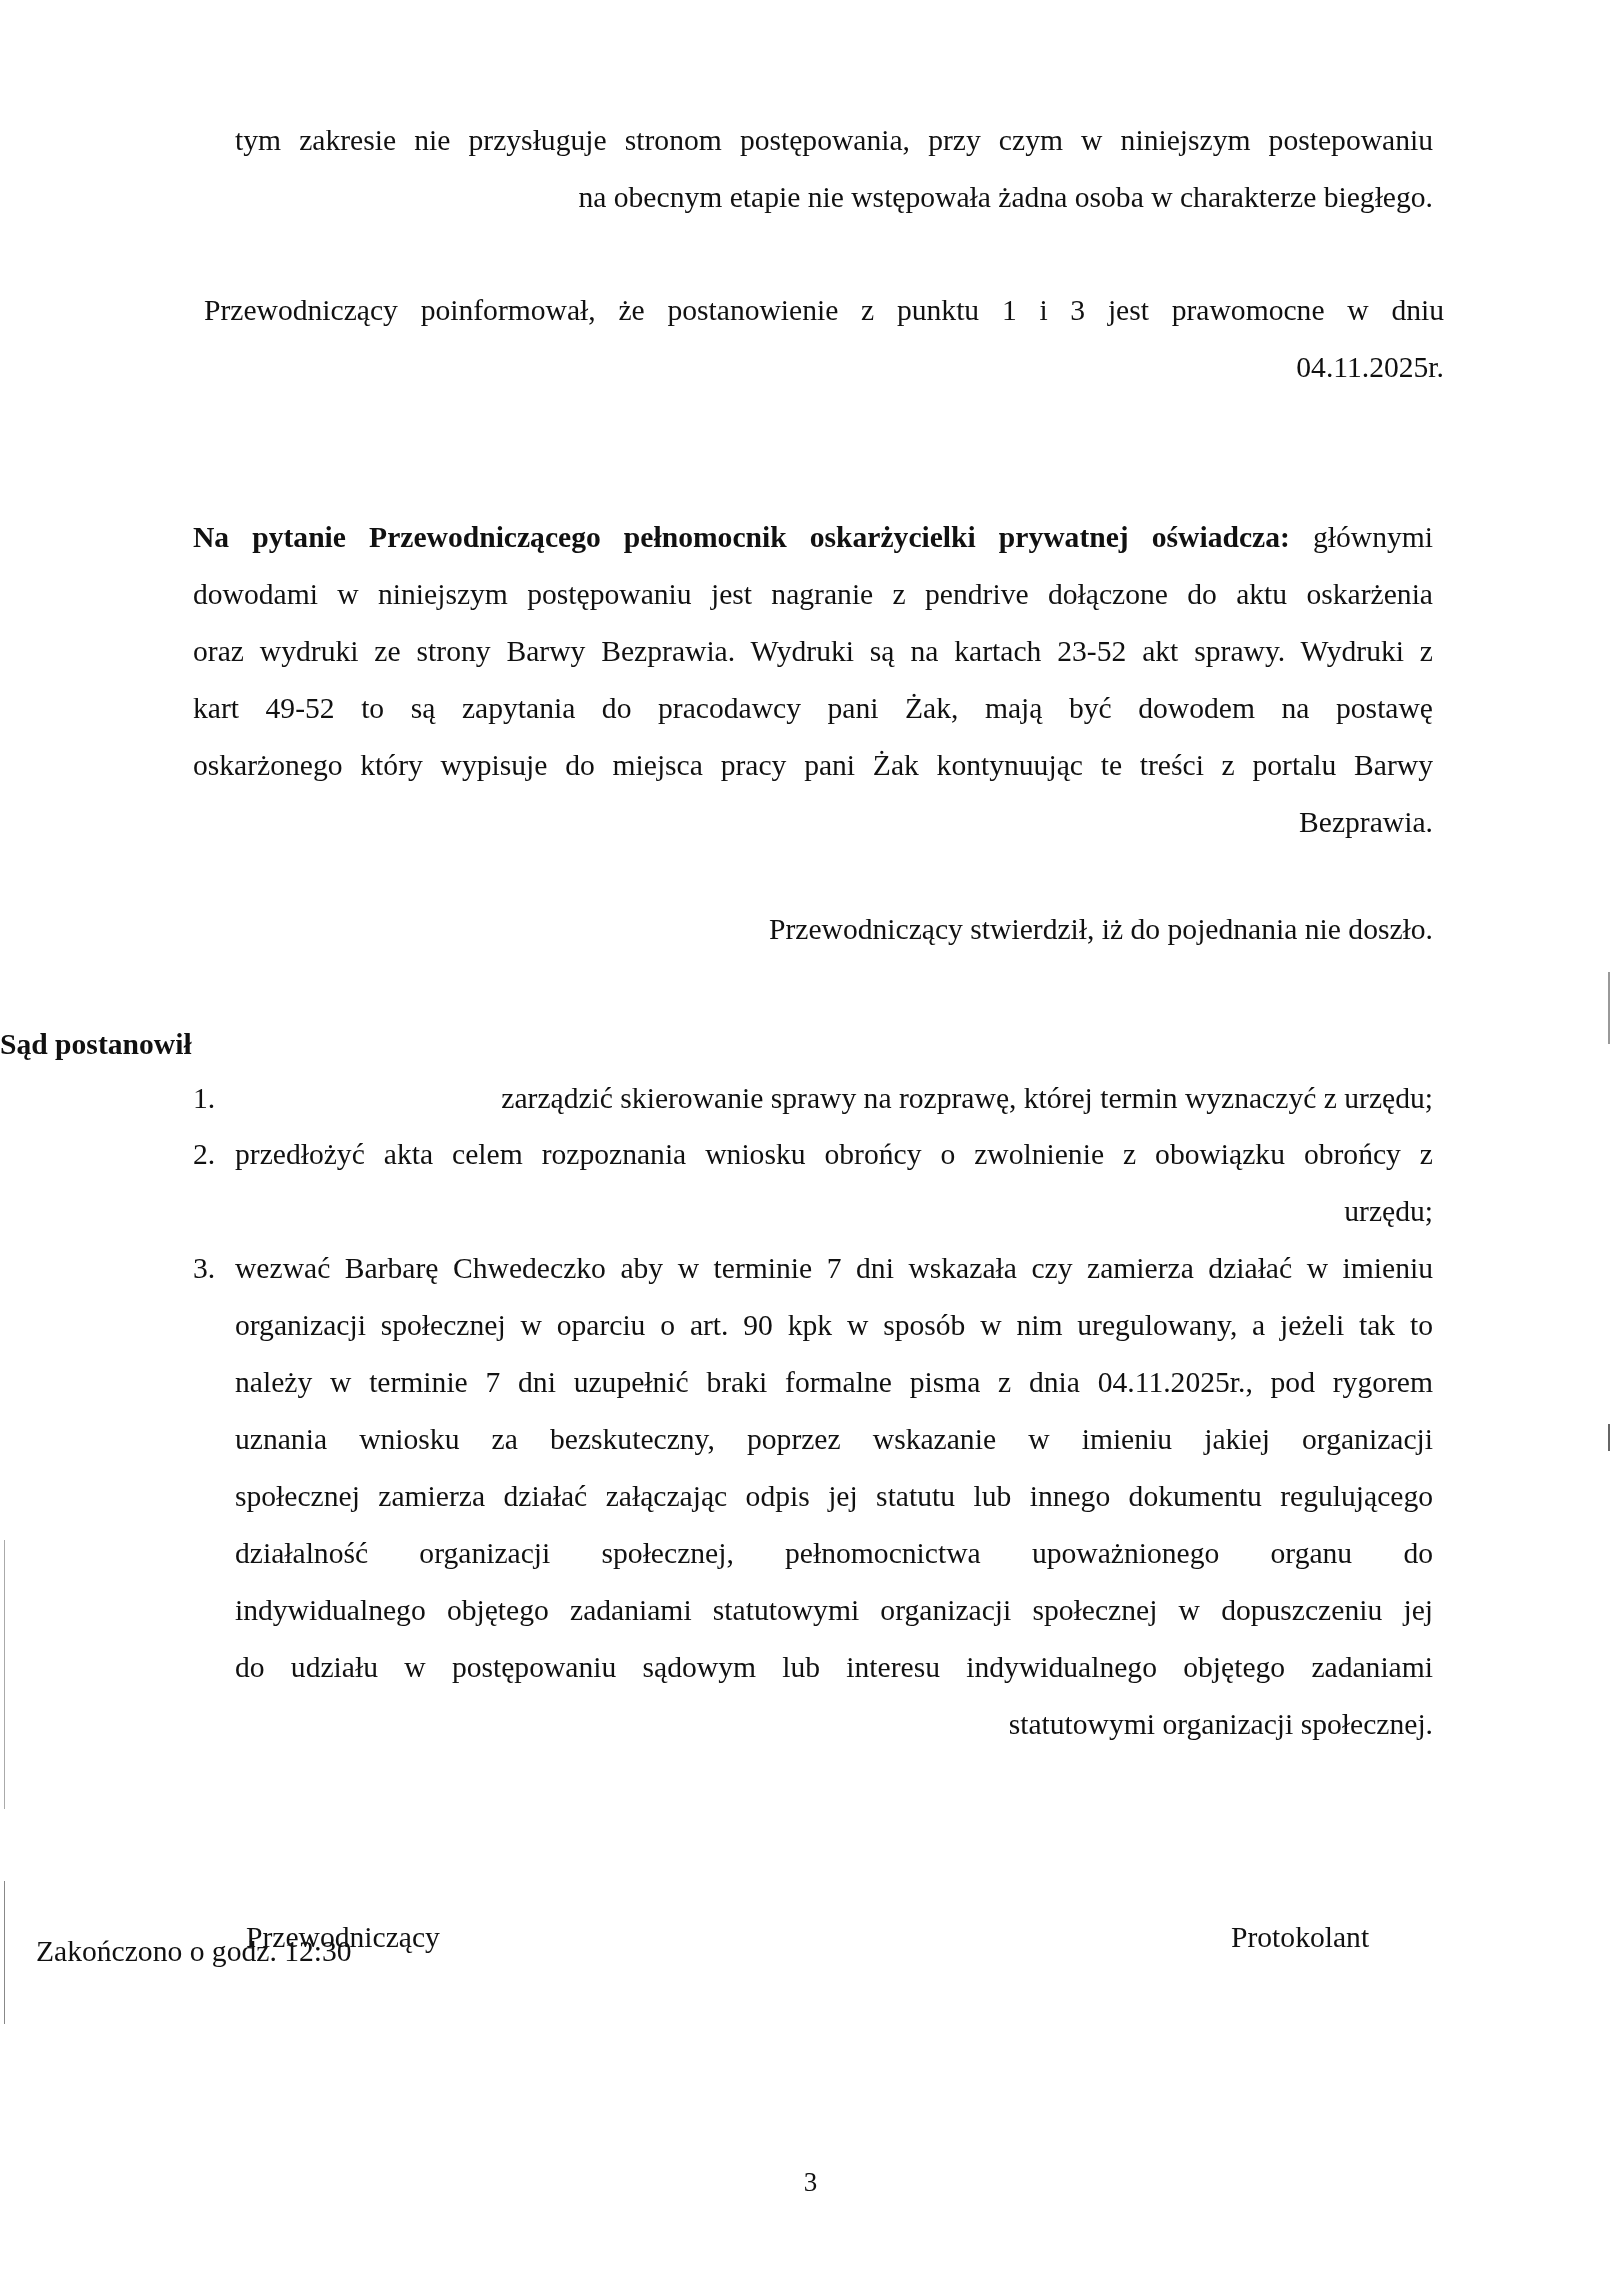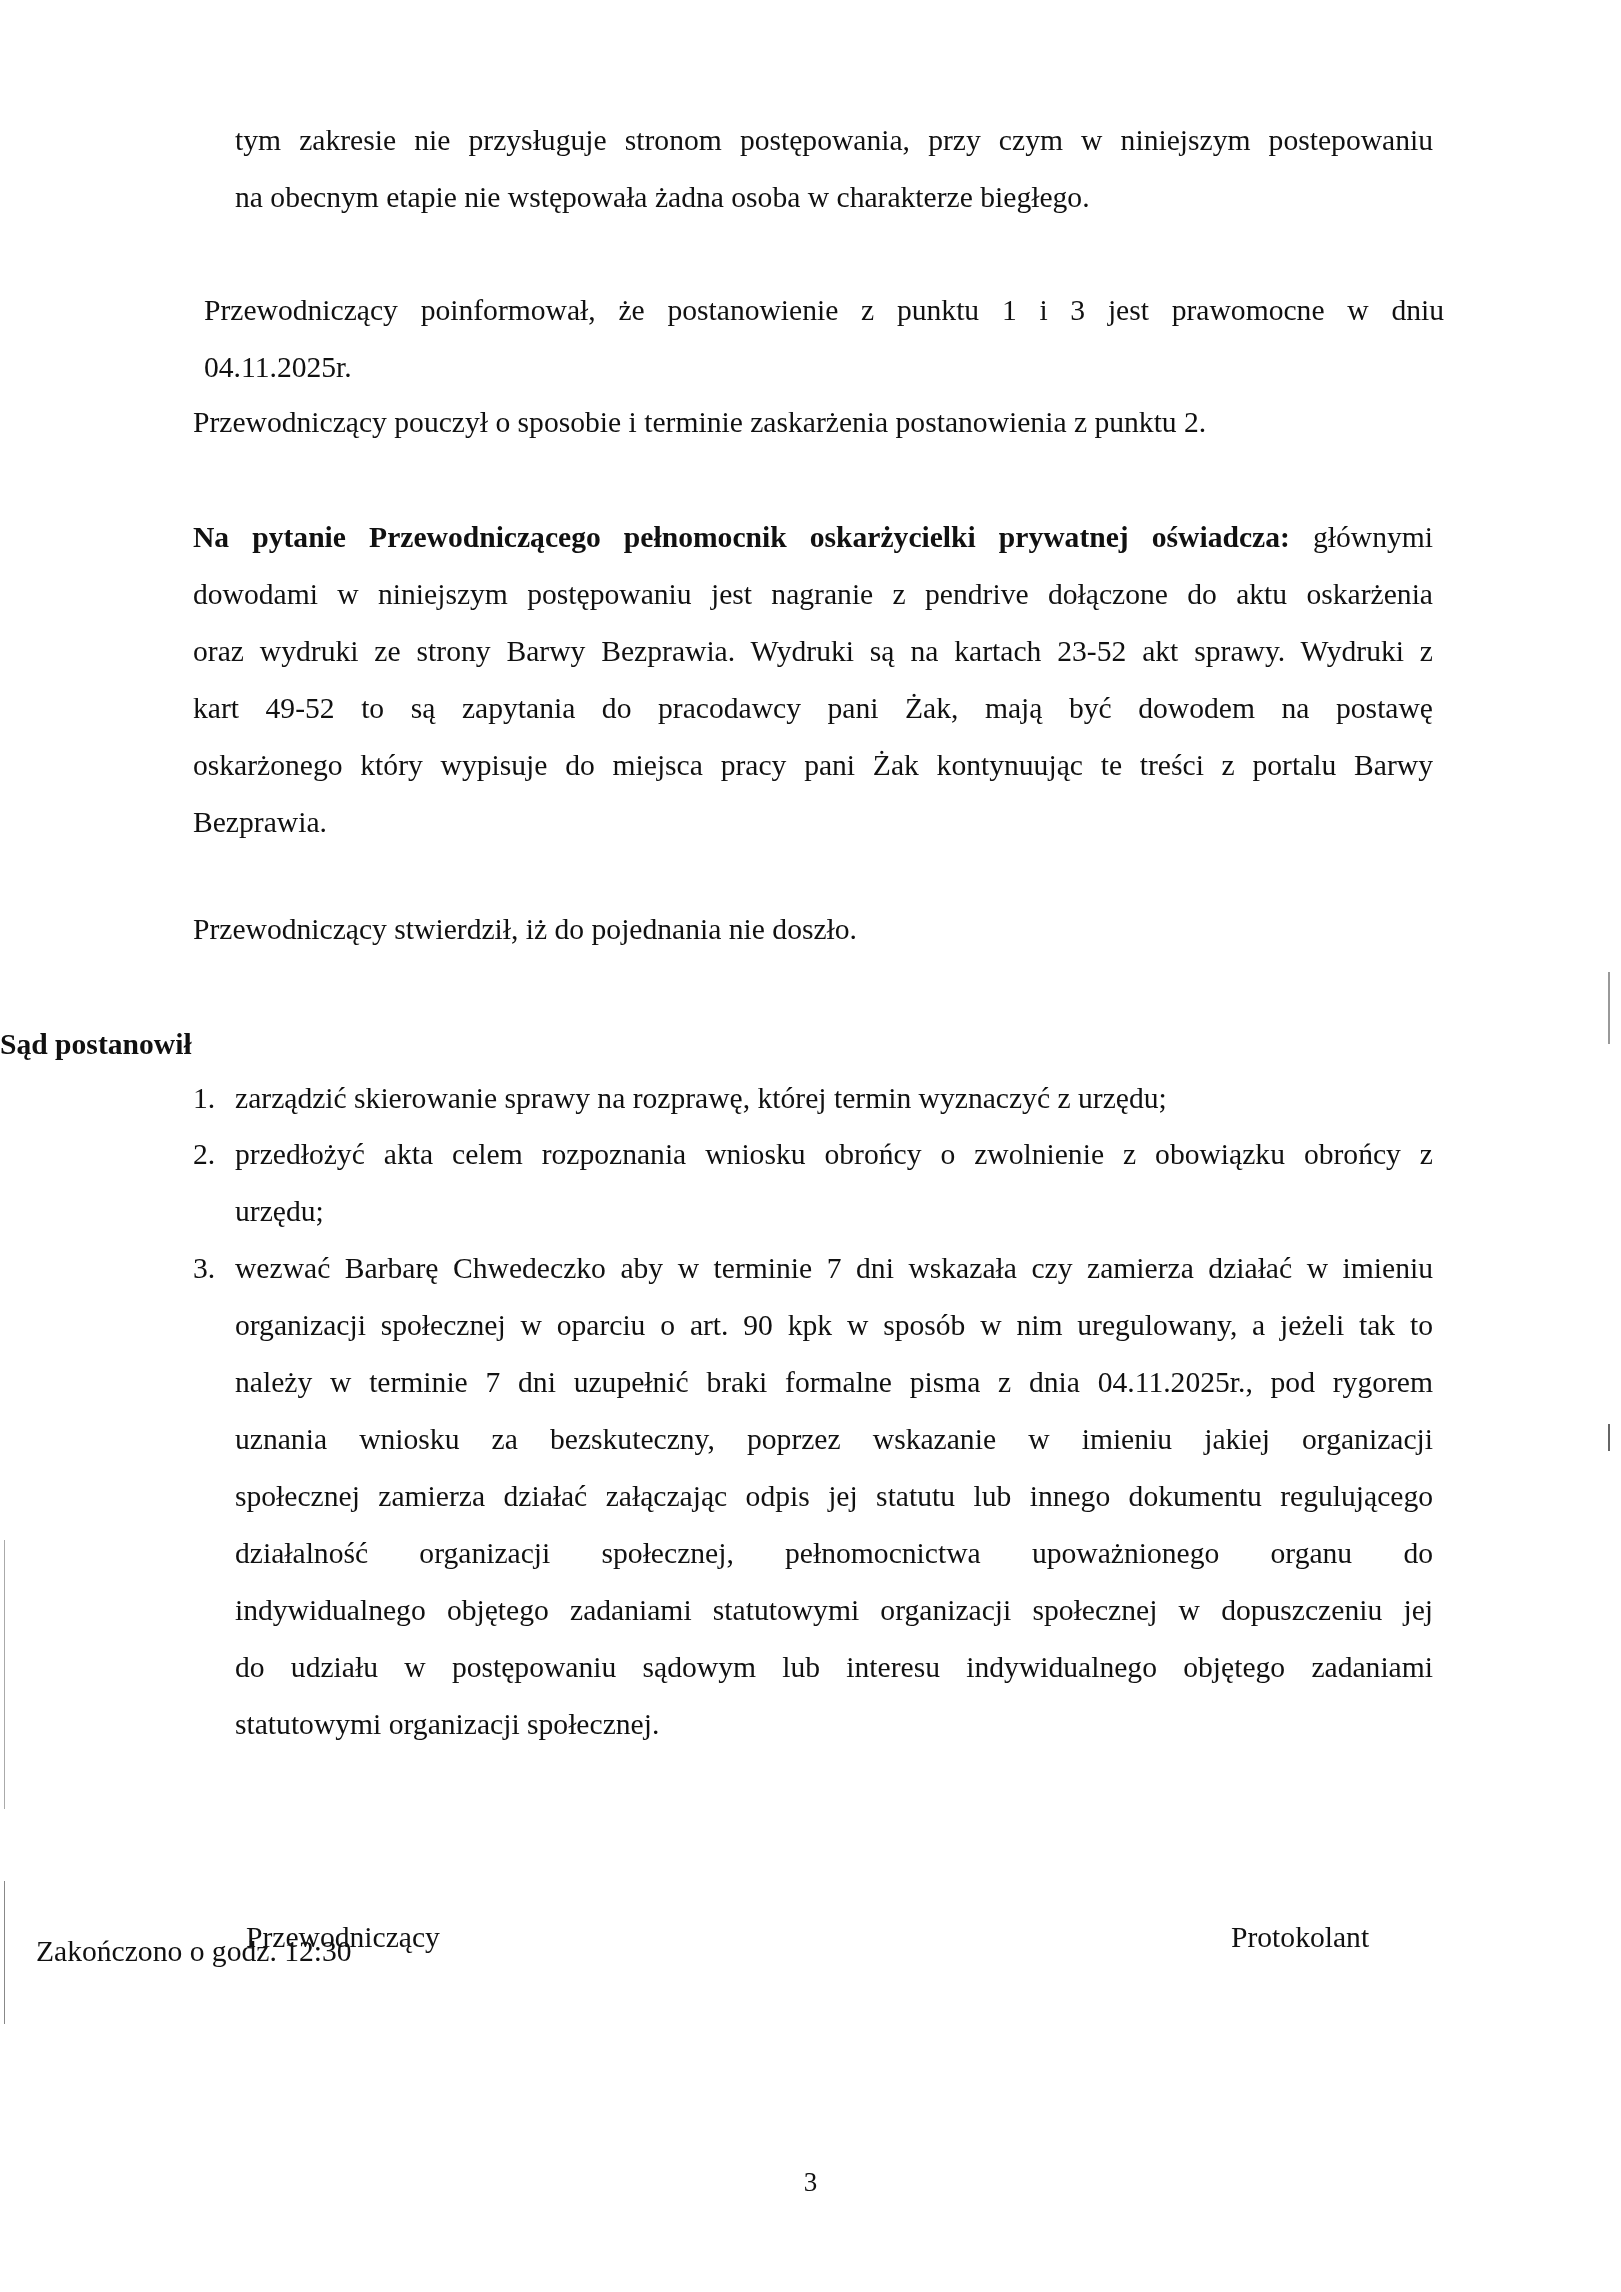--- a/index.html
+++ b/index.html
@@ -7,21 +7,21 @@
     width: 1621px; height: 2293px; position: relative; overflow: hidden;
     font-family: "Liberation Serif", "DejaVu Serif", serif;
     color: #111111;
   }
   .page { position: absolute; left: 0; top: 0; width: 1621px; height: 2293px; }
   .text {
     position: absolute; left: 193px; width: 1240px;
     font-size: 29.6px; line-height: 57px; text-align: justify;
   }
   .indent { left: 235px; width: 1198px; }
-  .line { display: block; white-space: nowrap; }
+  .line { display: block; white-space: nowrap; text-align: right; }
   .just { text-align: justify; text-align-last: justify; white-space: normal; }
   .bold { font-weight: bold; }
   .center { position: absolute; left: 0; width: 1621px; text-align: left; font-size: 29.6px; line-height: 57px; }
   .list-item { position: absolute; left: 193px; width: 1240px; font-size: 29.6px; line-height: 57px; }
   .list-num { position: absolute; left: 0; top: 0; }
   .list-body { position: absolute; left: 42px; width: 1198px; top: 0; }
   .sig-left { position: absolute; left: 246px; top: 1921px; font-size: 29.6px; }
   .sig-right { position: absolute; left: 1231px; top: 1921px; font-size: 29.6px; }
   .page-num { position: absolute; left: 0; width: 1621px; text-align: center; top: 2167px; font-size: 27px; }
   .scan-mark { position: absolute; background: #555; width: 1.8px; }
@@ -34,23 +34,20 @@
   <div class="text indent" style="top:112px;">
     <span class="line just">tym zakresie nie przysługuje stronom postępowania, przy czym w niniejszym postepowaniu</span>
     <span class="line">na obecnym etapie nie wstępowała żadna osoba w charakterze biegłego.</span>
   </div>
 
   <div class="text" style="top:282px;margin-left:11px;">
     <span class="line just">Przewodniczący poinformował, że postanowienie z punktu 1 i 3 jest prawomocne w dniu</span>
     <span class="line">04.11.2025r.</span>
   </div>
 
-  <div class="text" style="top:394px;">
-    <span class="line">Przewodniczący pouczył o sposobie i terminie zaskarżenia postanowienia z punktu 2.</span>
-  </div>
 
   <div class="text" style="top:509px;">
     <span class="line just"><span class="bold">Na pytanie Przewodniczącego pełnomocnik oskarżycielki prywatnej oświadcza:</span><span> głównymi</span></span>
     <span class="line just">dowodami w niniejszym postępowaniu jest nagranie z pendrive dołączone do aktu oskarżenia</span>
     <span class="line just">oraz wydruki ze strony Barwy Bezprawia. Wydruki są na kartach 23-52 akt sprawy. Wydruki z</span>
     <span class="line just">kart 49-52 to są zapytania do pracodawcy pani Żak, mają być dowodem na postawę</span>
     <span class="line just">oskarżonego który wypisuje do miejsca pracy pani Żak kontynuując te treści z portalu Barwy</span>
     <span class="line">Bezprawia.</span>
   </div>
 

